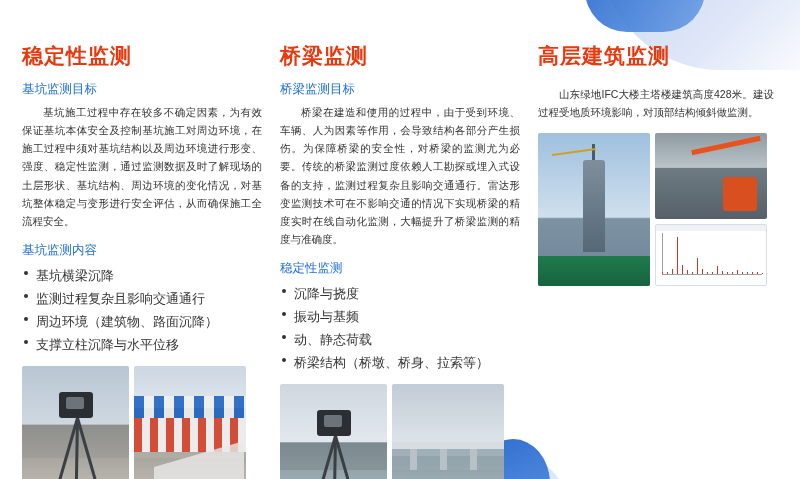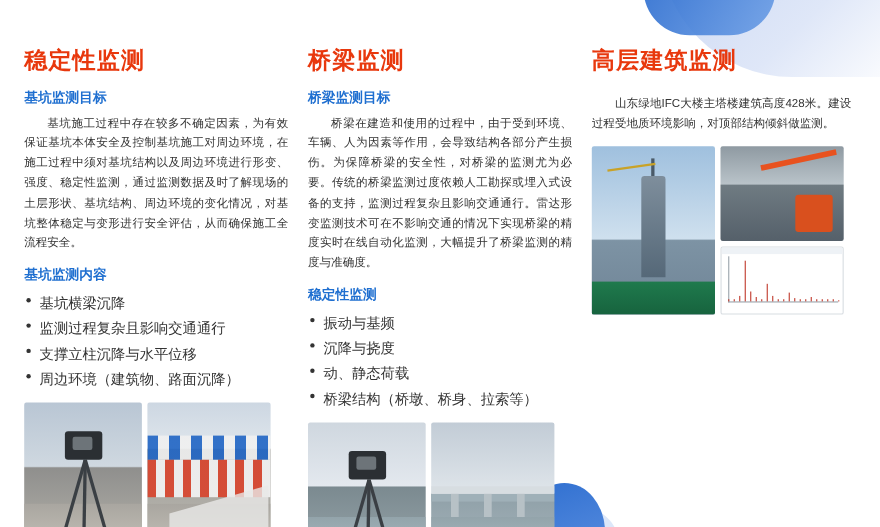--- a/index.html
+++ b/index.html
@@ -80,21 +80,21 @@
   .sec-title {
     font-size: 21px;
     font-weight: bold;
     color: #e8380d;
     letter-spacing: 1px;
     margin: 0 0 14px 0;
     line-height: 1.1;
   }
   .sub-title {
     font-size: 12.5px;
-    font-weight: bold;
+    font-weight: normal;
     color: #1f6fd0;
     margin: 0 0 6px 0;
     line-height: 1.3;
   }
   .body-text {
     font-size: 10.5px;
     color: #333333;
     line-height: 1.72;
     text-align: justify;
     text-indent: 21px;
@@ -342,22 +342,22 @@
   <div class="columns">
 
     <div class="col">
       <h2 class="sec-title">稳定性监测</h2>
       <h3 class="sub-title">基坑监测目标</h3>
       <p class="body-text">基坑施工过程中存在较多不确定因素，为有效保证基坑本体安全及控制基坑施工对周边环境，在施工过程中须对基坑结构以及周边环境进行形变、强度、稳定性监测，通过监测数据及时了解现场的土层形状、基坑结构、周边环境的变化情况，对基坑整体稳定与变形进行安全评估，从而确保施工全流程安全。</p>
       <h3 class="sub-title">基坑监测内容</h3>
       <ul class="bullets">
         <li>基坑横梁沉降</li>
         <li>监测过程复杂且影响交通通行</li>
+        <li>周边环境（建筑物、路面沉降）</li>
         <li>支撑立柱沉降与水平位移</li>
-        <li>周边环境（建筑物、路面沉降）</li>
       </ul>
       <div class="photo-row">
         <div class="photo ph1a">
           <div class="ground-strip"></div>
           <div class="scanner"></div>
           <div class="tripod-leg leg-l"></div>
           <div class="tripod-leg leg-r"></div>
           <div class="tripod-leg leg-c"></div>
         </div>
         <div class="photo ph1b">
@@ -368,22 +368,22 @@
         </div>
       </div>
     </div>
 
     <div class="col">
       <h2 class="sec-title">桥梁监测</h2>
       <h3 class="sub-title">桥梁监测目标</h3>
       <p class="body-text">桥梁在建造和使用的过程中，由于受到环境、车辆、人为因素等作用，会导致结构各部分产生损伤。为保障桥梁的安全性，对桥梁的监测尤为必要。传统的桥梁监测过度依赖人工勘探或埋入式设备的支持，监测过程复杂且影响交通通行。雷达形变监测技术可在不影响交通的情况下实现桥梁的精度实时在线自动化监测，大幅提升了桥梁监测的精度与准确度。</p>
       <h3 class="sub-title">稳定性监测</h3>
       <ul class="bullets">
+        <li>沉降与挠度</li>
         <li>振动与基频</li>
-        <li>沉降与挠度</li>
         <li>动、静态荷载</li>
         <li>桥梁结构（桥墩、桥身、拉索等）</li>
       </ul>
       <div class="photo-row">
         <div class="photo ph2a">
           <div class="water"></div>
           <div class="scanner"></div>
           <div class="tripod-leg leg-l"></div>
           <div class="tripod-leg leg-r"></div>
           <div class="tripod-leg leg-c"></div>

